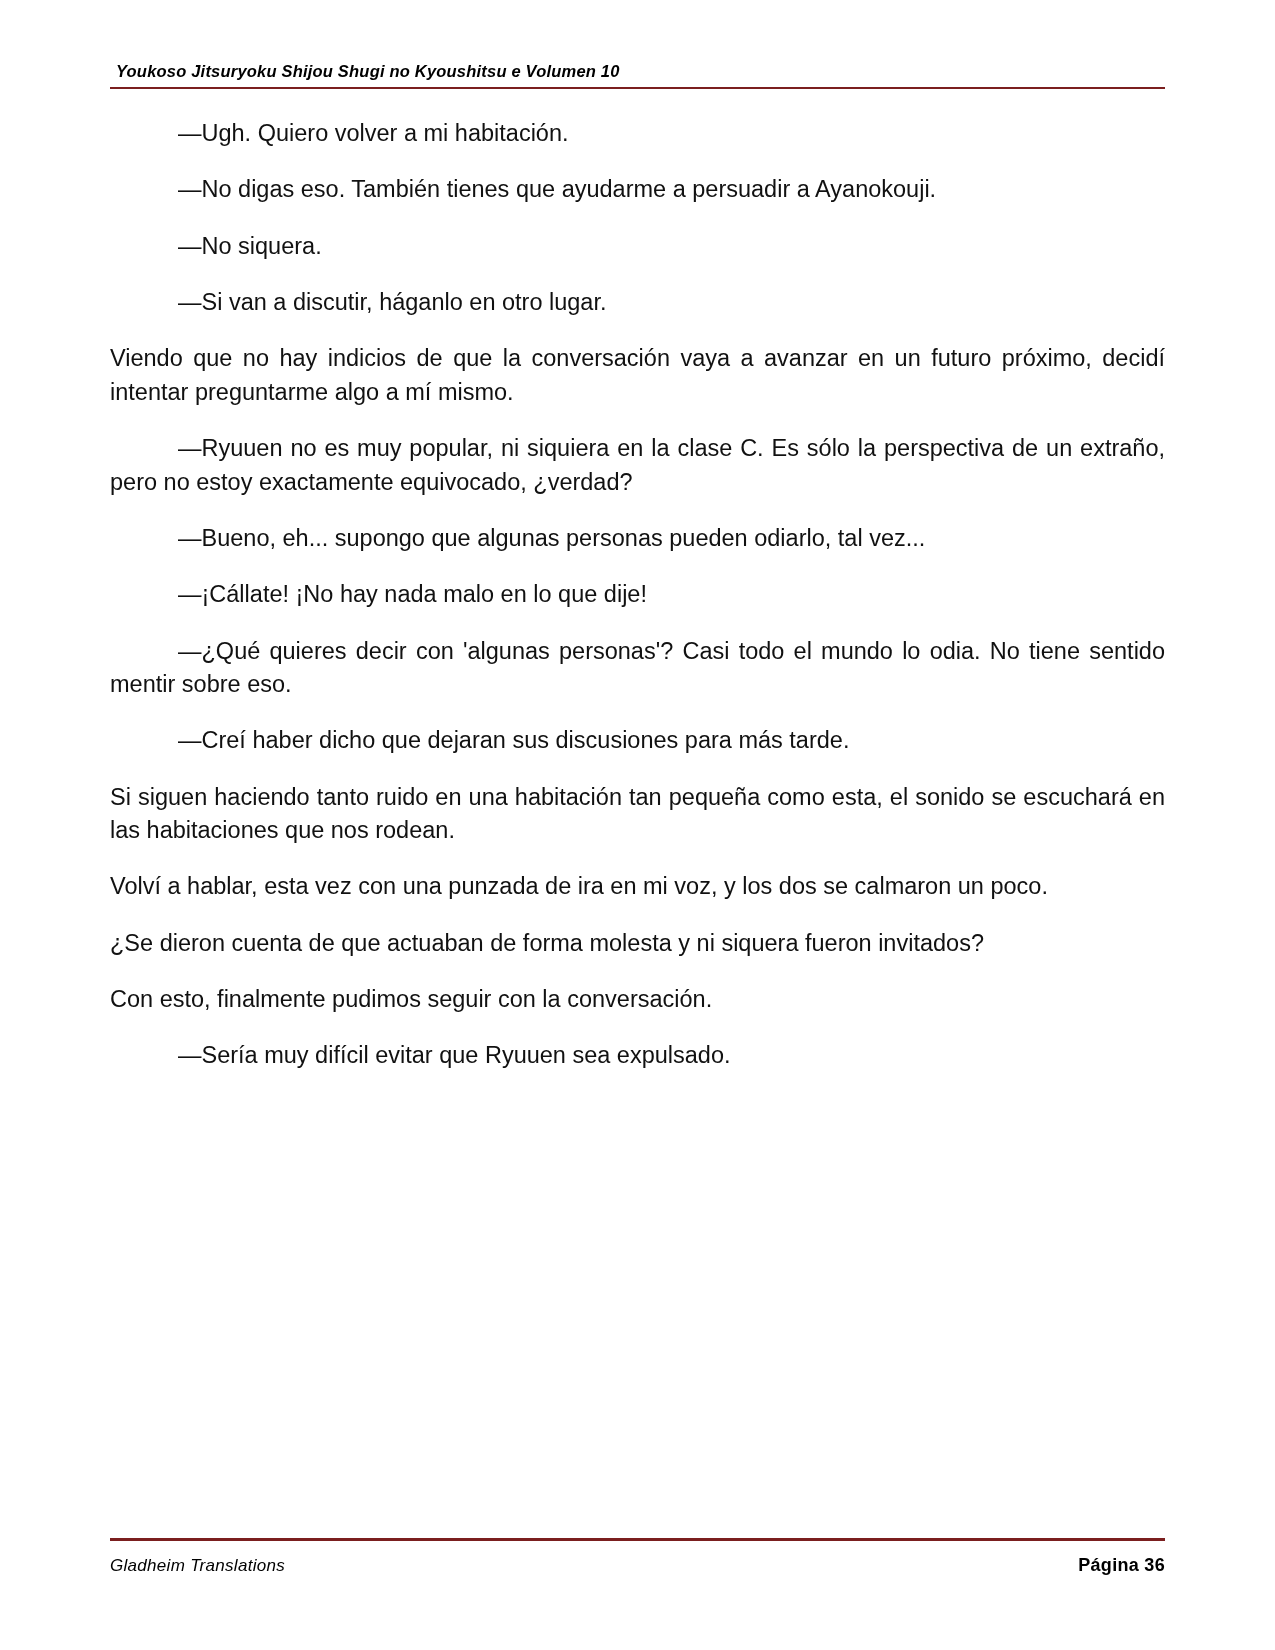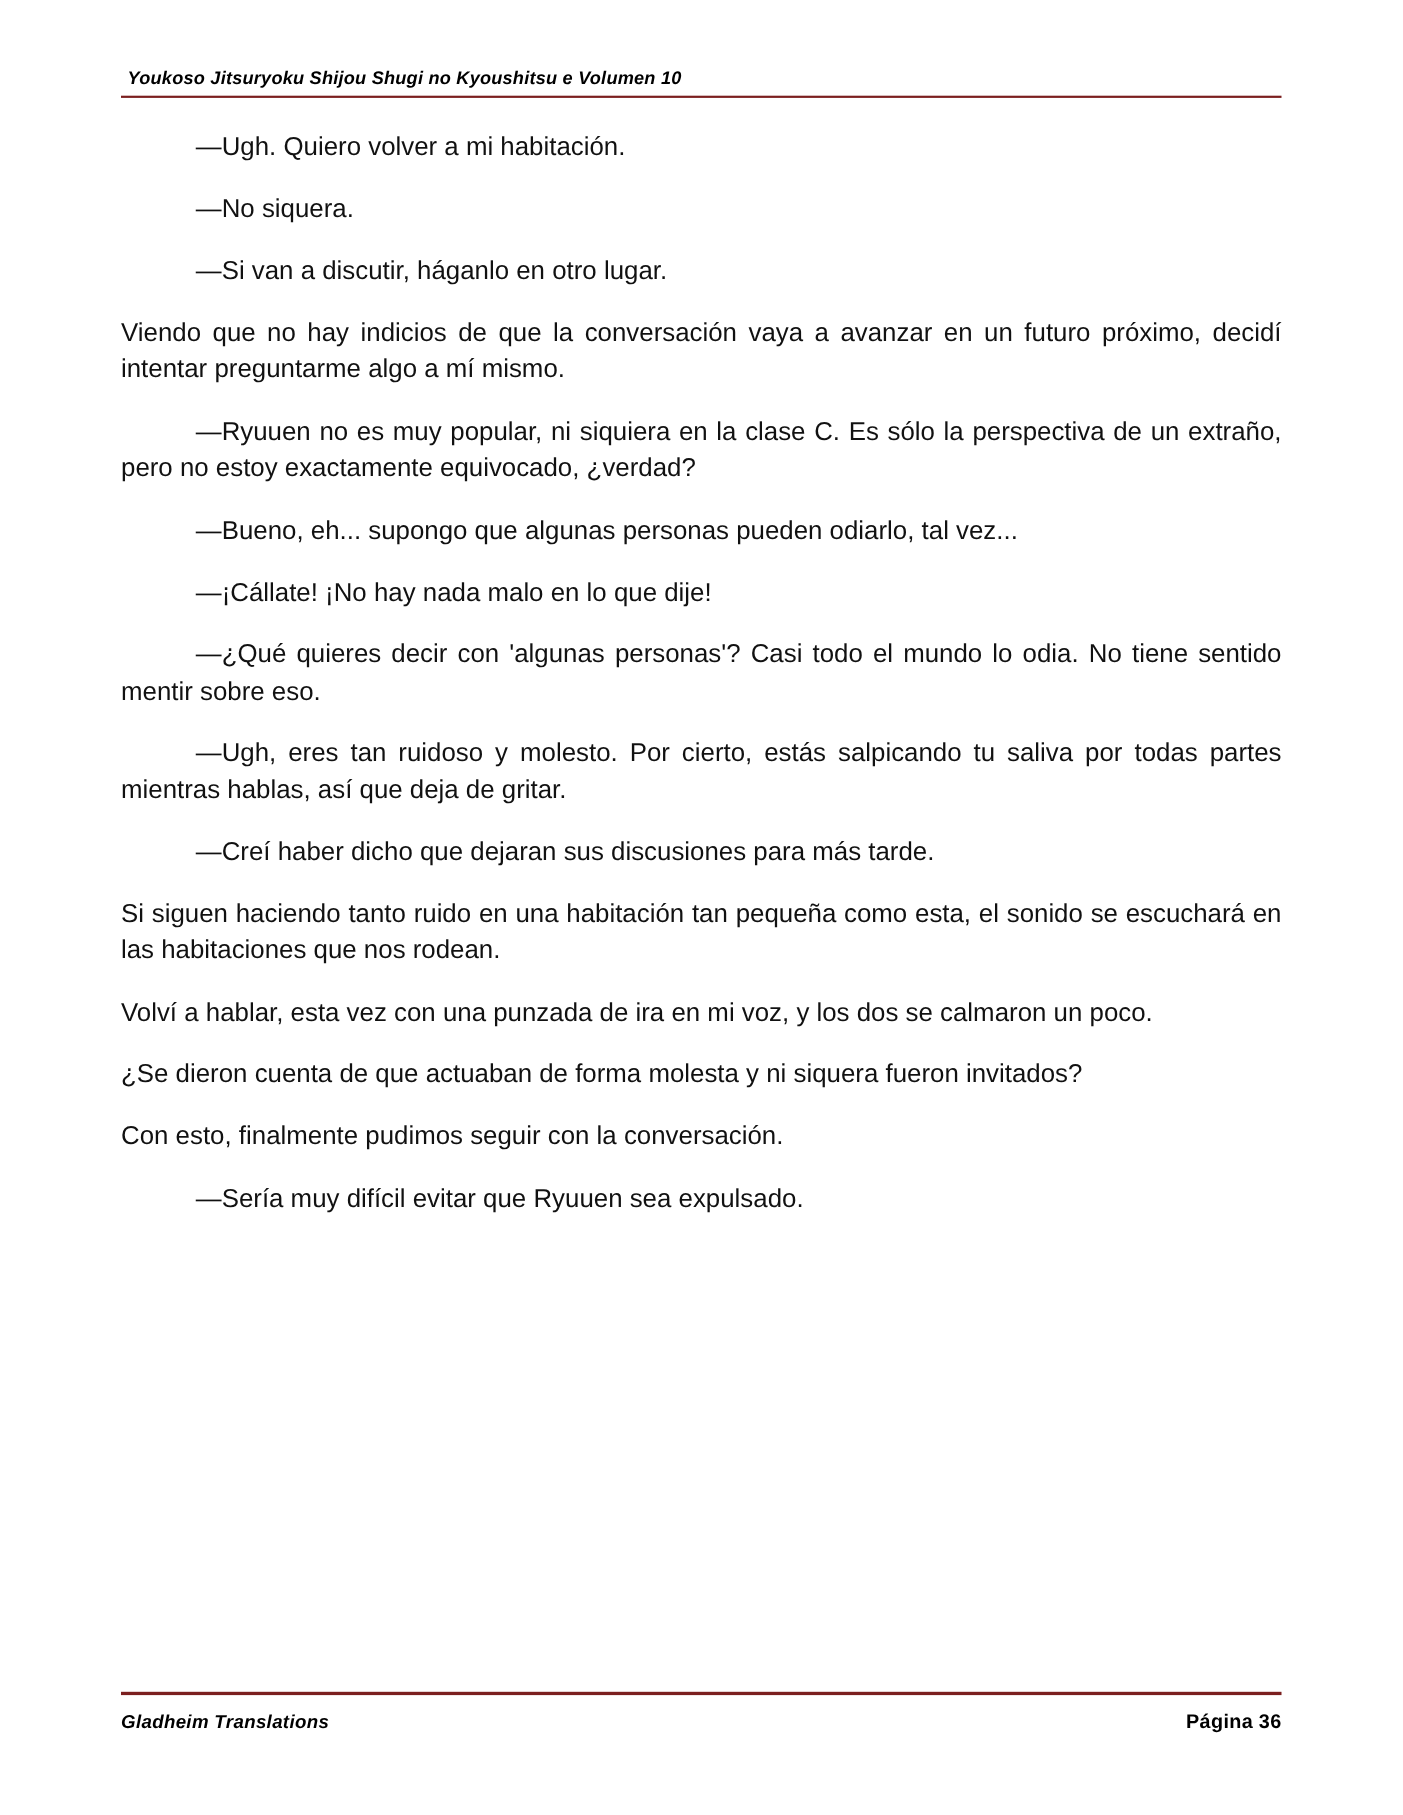--- a/index.html
+++ b/index.html
@@ -64,49 +64,49 @@
     border-top: 3px solid #7b1f1f;
     height: 0;
     margin-bottom: 14px;
   }
   .footer-row {
     display: flex;
     justify-content: space-between;
     align-items: baseline;
   }
   .footer-left {
-    font-weight: bold;
+    font-weight: normal;
     font-style: italic;
     font-size: 17px;
     letter-spacing: 0.3px;
   }
   .footer-right {
     font-weight: bold;
     font-size: 18px;
     letter-spacing: 0.3px;
   }
 </style>
 </head>
 <body>
 
 <div class="page">
 
   <div class="header">Youkoso Jitsuryoku Shijou Shugi no Kyoushitsu e Volumen 10</div>
   <div class="header-rule"></div>
 
   <div class="content">
     <p class="indent">—Ugh. Quiero volver a mi habitación.</p>
+    <p class="indent">—No digas eso. También tienes que ayudarme a persuadir a Ayanokouji.</p>
     <p class="indent">—No siquera.</p>
     <p class="indent">—Si van a discutir, háganlo en otro lugar.</p>
     <p>Viendo que no hay indicios de que la conversación vaya a avanzar en un futuro próximo, decidí intentar preguntarme algo a mí mismo.</p>
     <p class="indent">—Ryuuen no es muy popular, ni siquiera en la clase C. Es sólo la perspectiva de un extraño, pero no estoy exactamente equivocado, ¿verdad?</p>
     <p class="indent">—Bueno, eh... supongo que algunas personas pueden odiarlo, tal vez...</p>
     <p class="indent">—¡Cállate! ¡No hay nada malo en lo que dije!</p>
     <p class="indent">—¿Qué quieres decir con 'algunas personas'? Casi todo el mundo lo odia. No tiene sentido mentir sobre eso.</p>
-    <p class="indent">—Ugh, eres tan ruidoso y molesto. Por cierto, estás salpicando tu saliva por todas partes mientras hablas, así que deja de gritar.</p>
     <p class="indent">—Creí haber dicho que dejaran sus discusiones para más tarde.</p>
     <p>Si siguen haciendo tanto ruido en una habitación tan pequeña como esta, el sonido se escuchará en las habitaciones que nos rodean.</p>
     <p>Volví a hablar, esta vez con una punzada de ira en mi voz, y los dos se calmaron un poco.</p>
     <p>¿Se dieron cuenta de que actuaban de forma molesta y ni siquera fueron invitados?</p>
     <p>Con esto, finalmente pudimos seguir con la conversación.</p>
     <p class="indent last">—Sería muy difícil evitar que Ryuuen sea expulsado.</p>
   </div>
 
   <div class="footer">
     <div class="footer-rule"></div>

